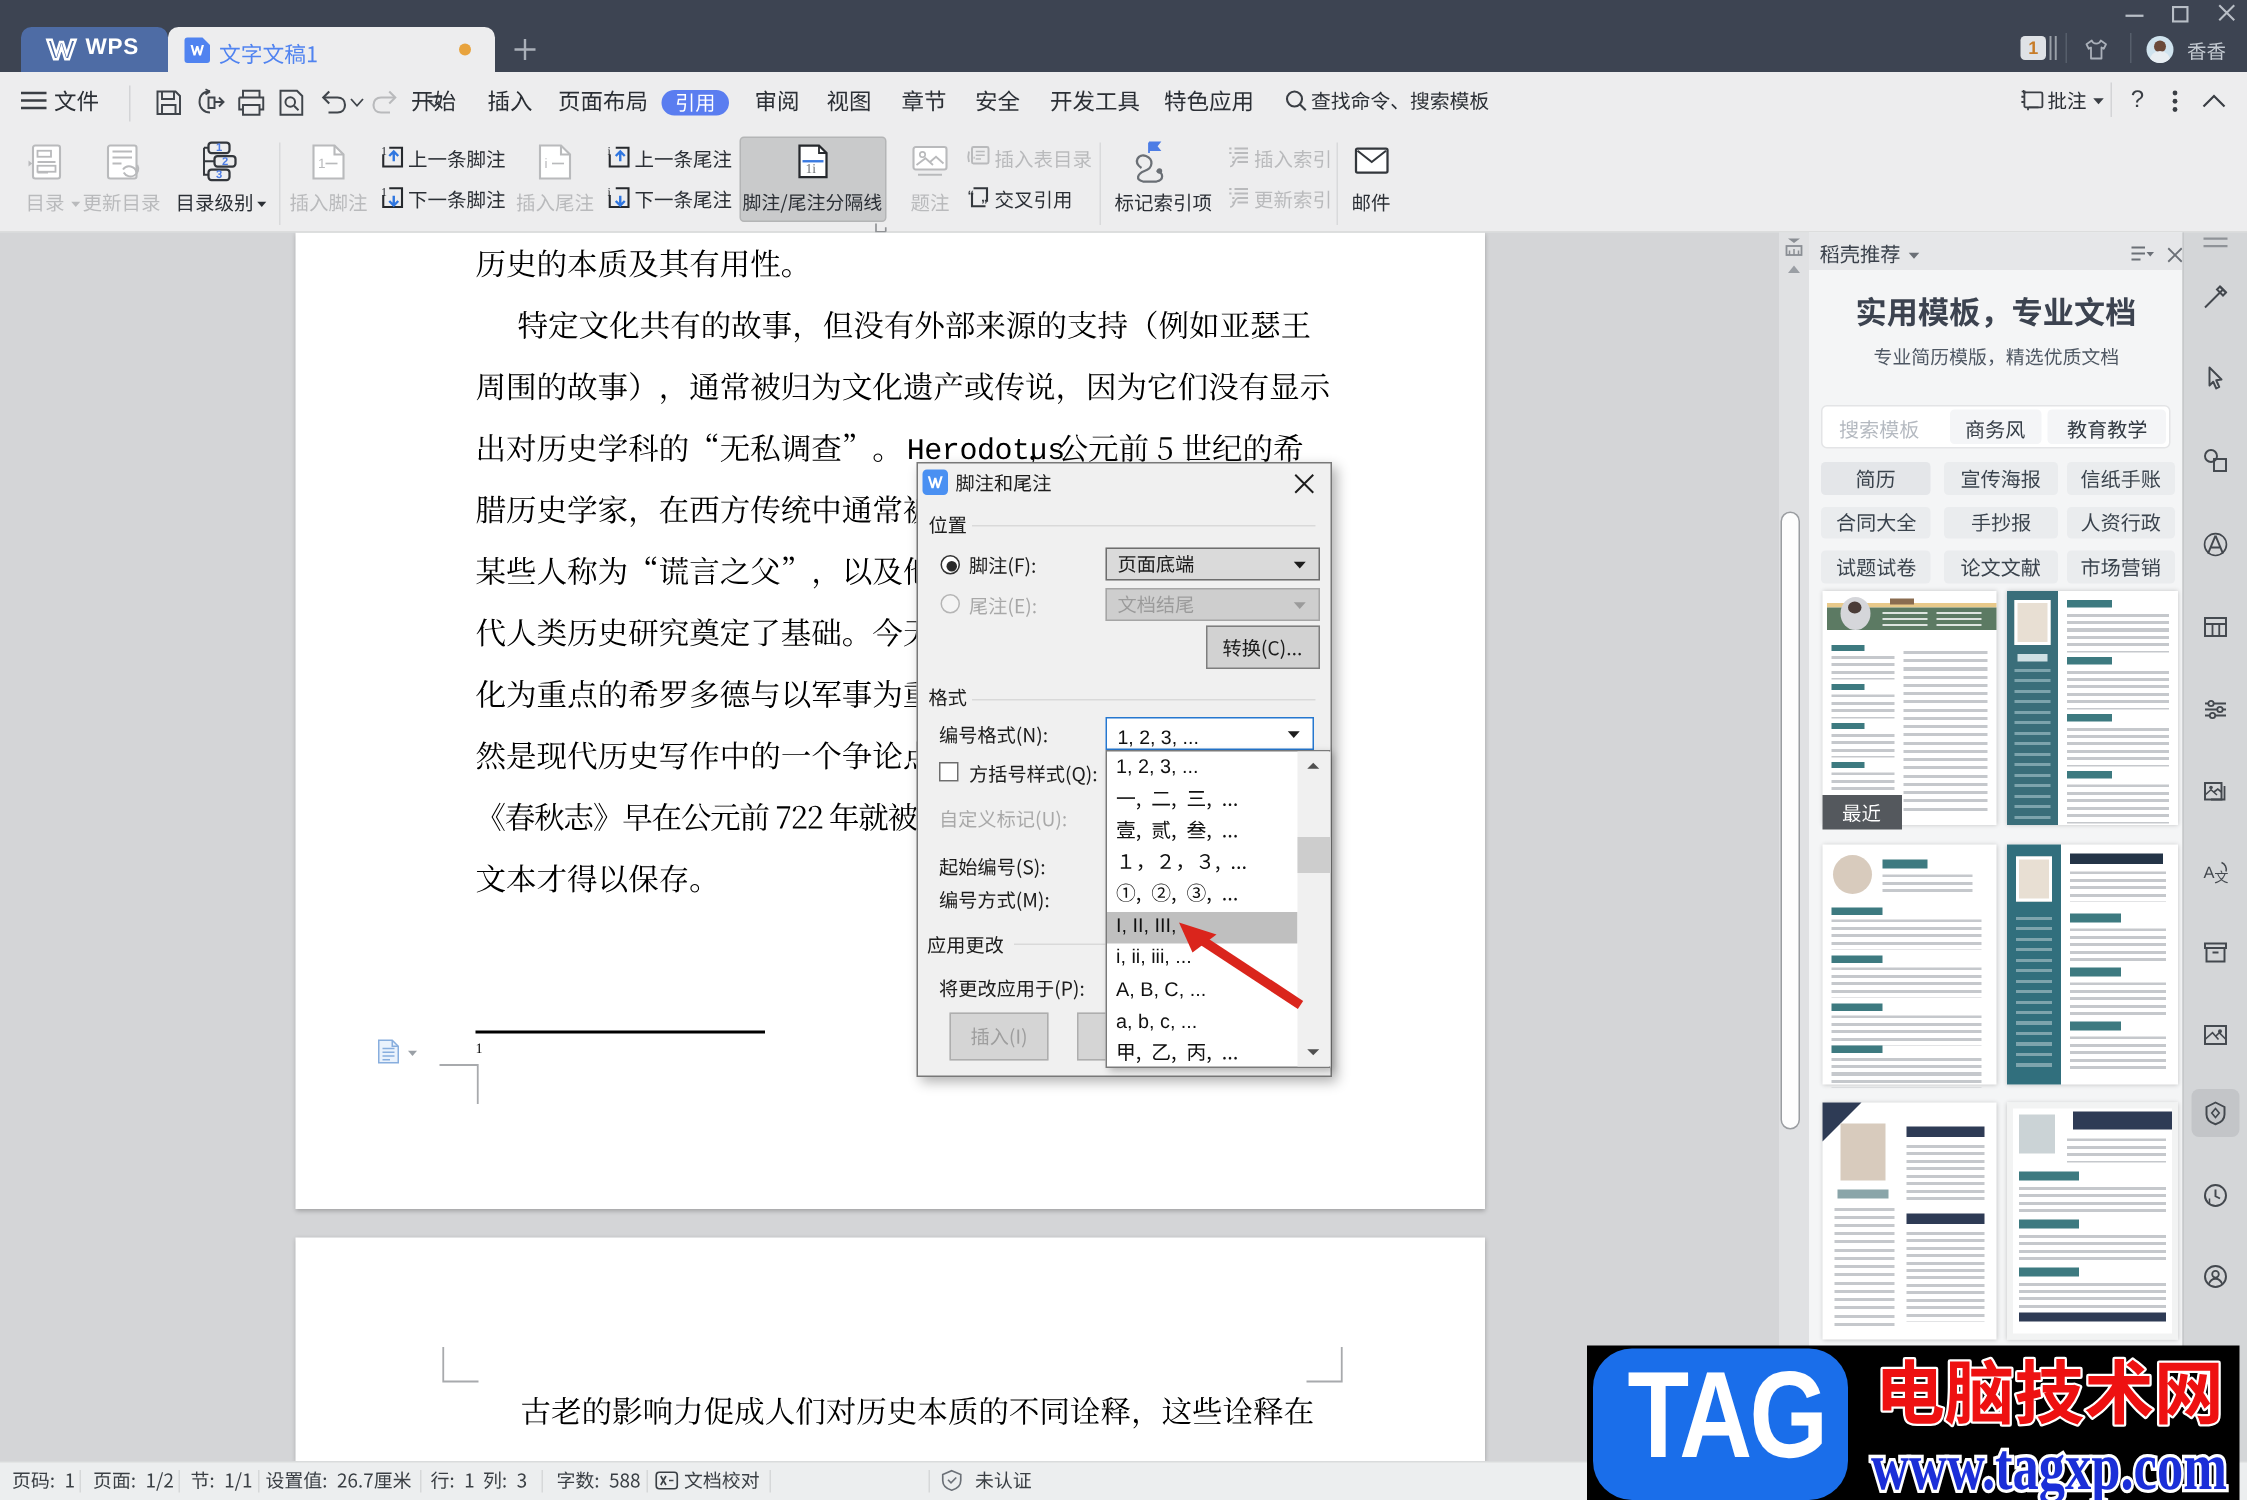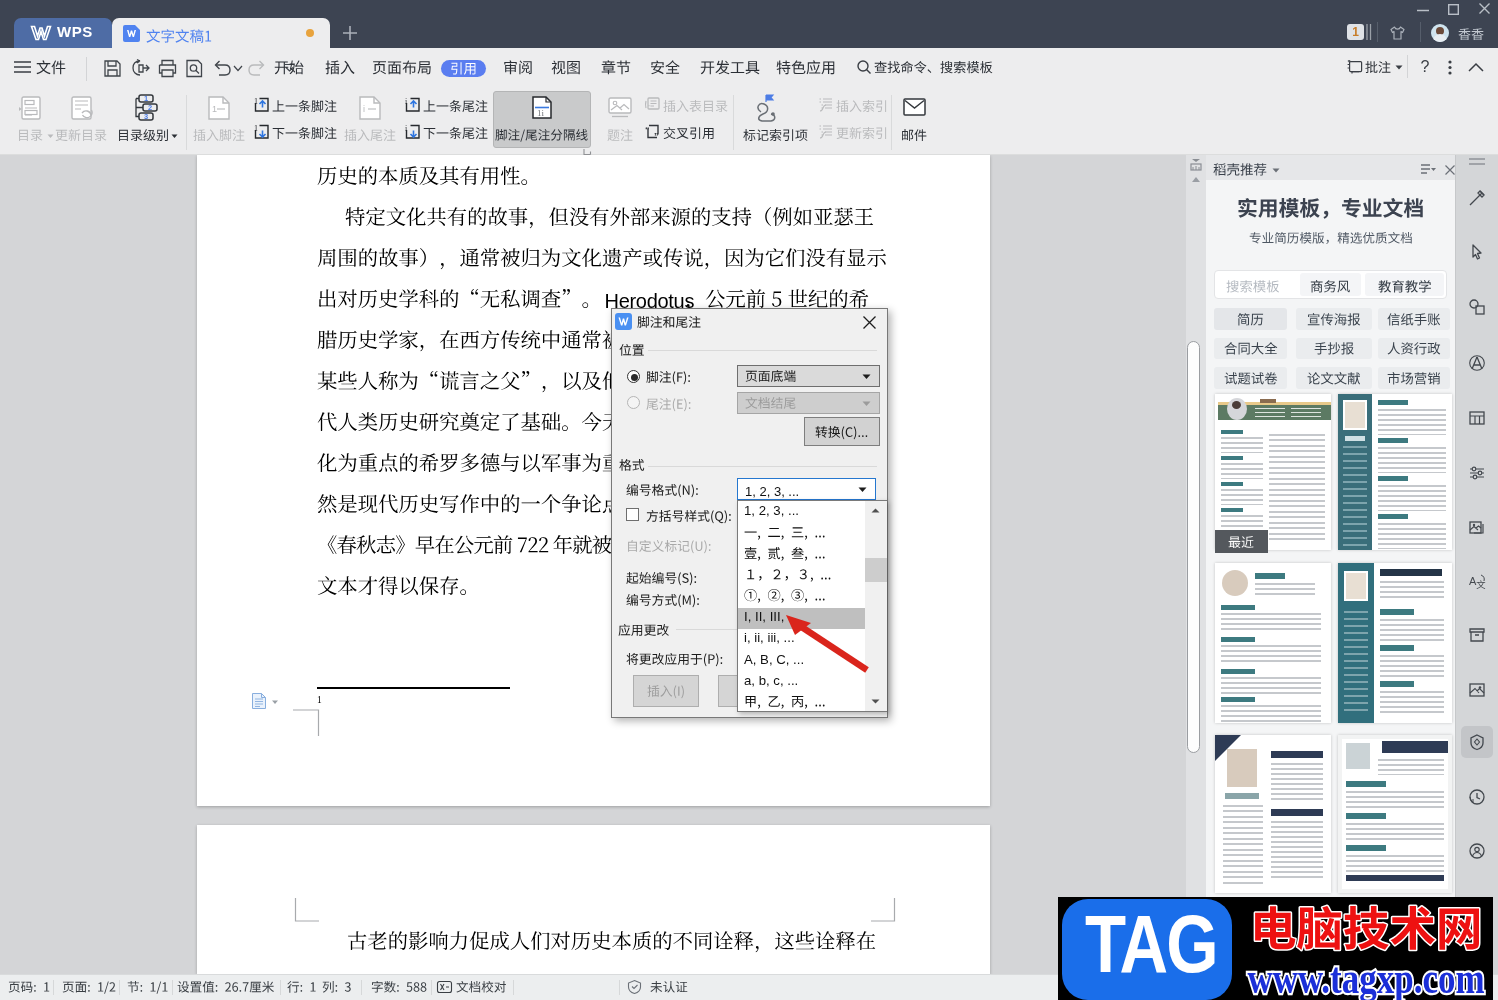--- a/index.html
+++ b/index.html
@@ -693,21 +693,21 @@
         <use href="#f7684" x="1200"></use>
         <use href="#f201c" x="1400"></use>
         <use href="#f65e0" x="1600"></use>
         <use href="#f79c1" x="1800"></use>
         <use href="#f8c03" x="2000"></use>
         <use href="#f67e5" x="2200"></use>
         <use href="#f201d" x="2400"></use>
         <use href="#f3002" x="2600"></use>
       </g>
     </svg>
-    <div class="abs" style="left:604.5px;top:289.5px;font-family:Liberation Sans, sans-serif;font-size:20px;letter-spacing:-0.3px;color:#000">Herodotus</div>
+    <div class="abs" style="left:604.5px;top:289.5px;font-family:Liberation Mono, monospace;font-size:20px;letter-spacing:-0.3px;color:#000">Herodotus</div>
     <svg class="t" style="left:685.0px;top:285.6px" width="20" height="27">
       <g fill="#000" transform="scale(0.10175) translate(0,200)">
         <use href="#fff0c" x="0"></use>
       </g>
     </svg>
     <svg class="t" style="left:705.3px;top:285.6px" width="164" height="27">
       <g fill="#000" transform="scale(0.10175) translate(0,200)">
         <use href="#f516c" x="0"></use>
         <use href="#f5143" x="200"></use>
         <use href="#f524d" x="400"></use>

